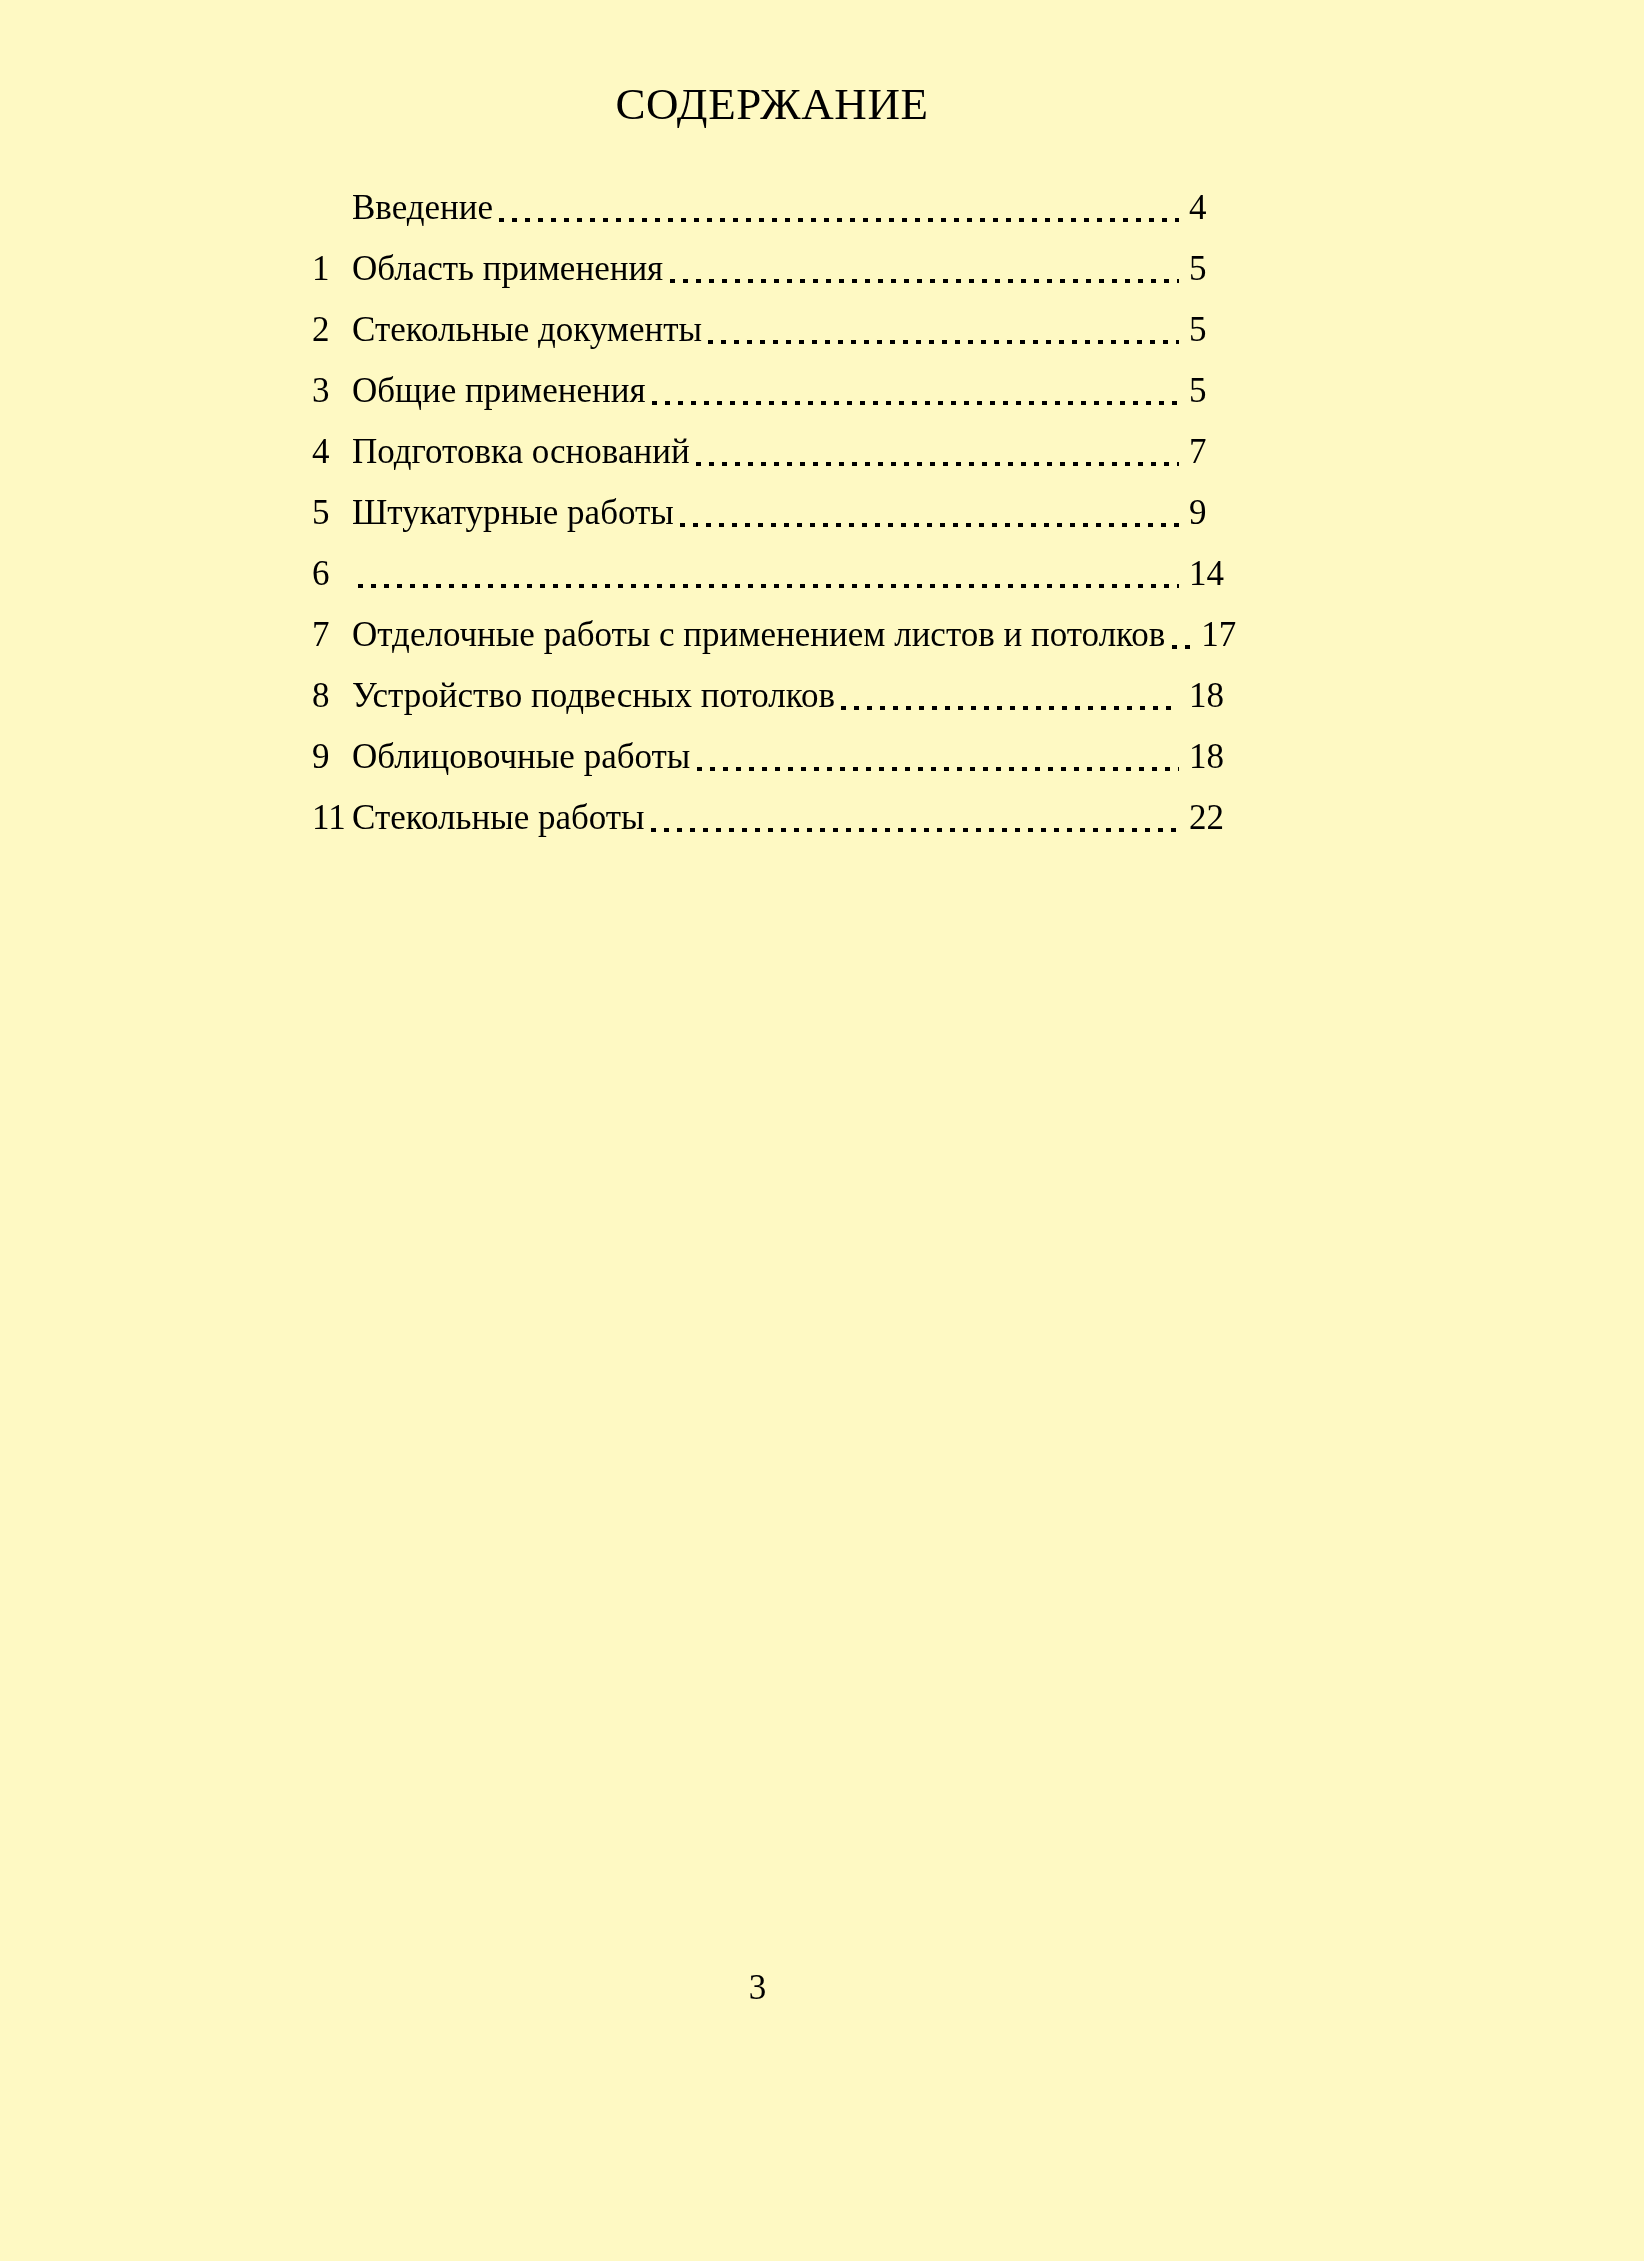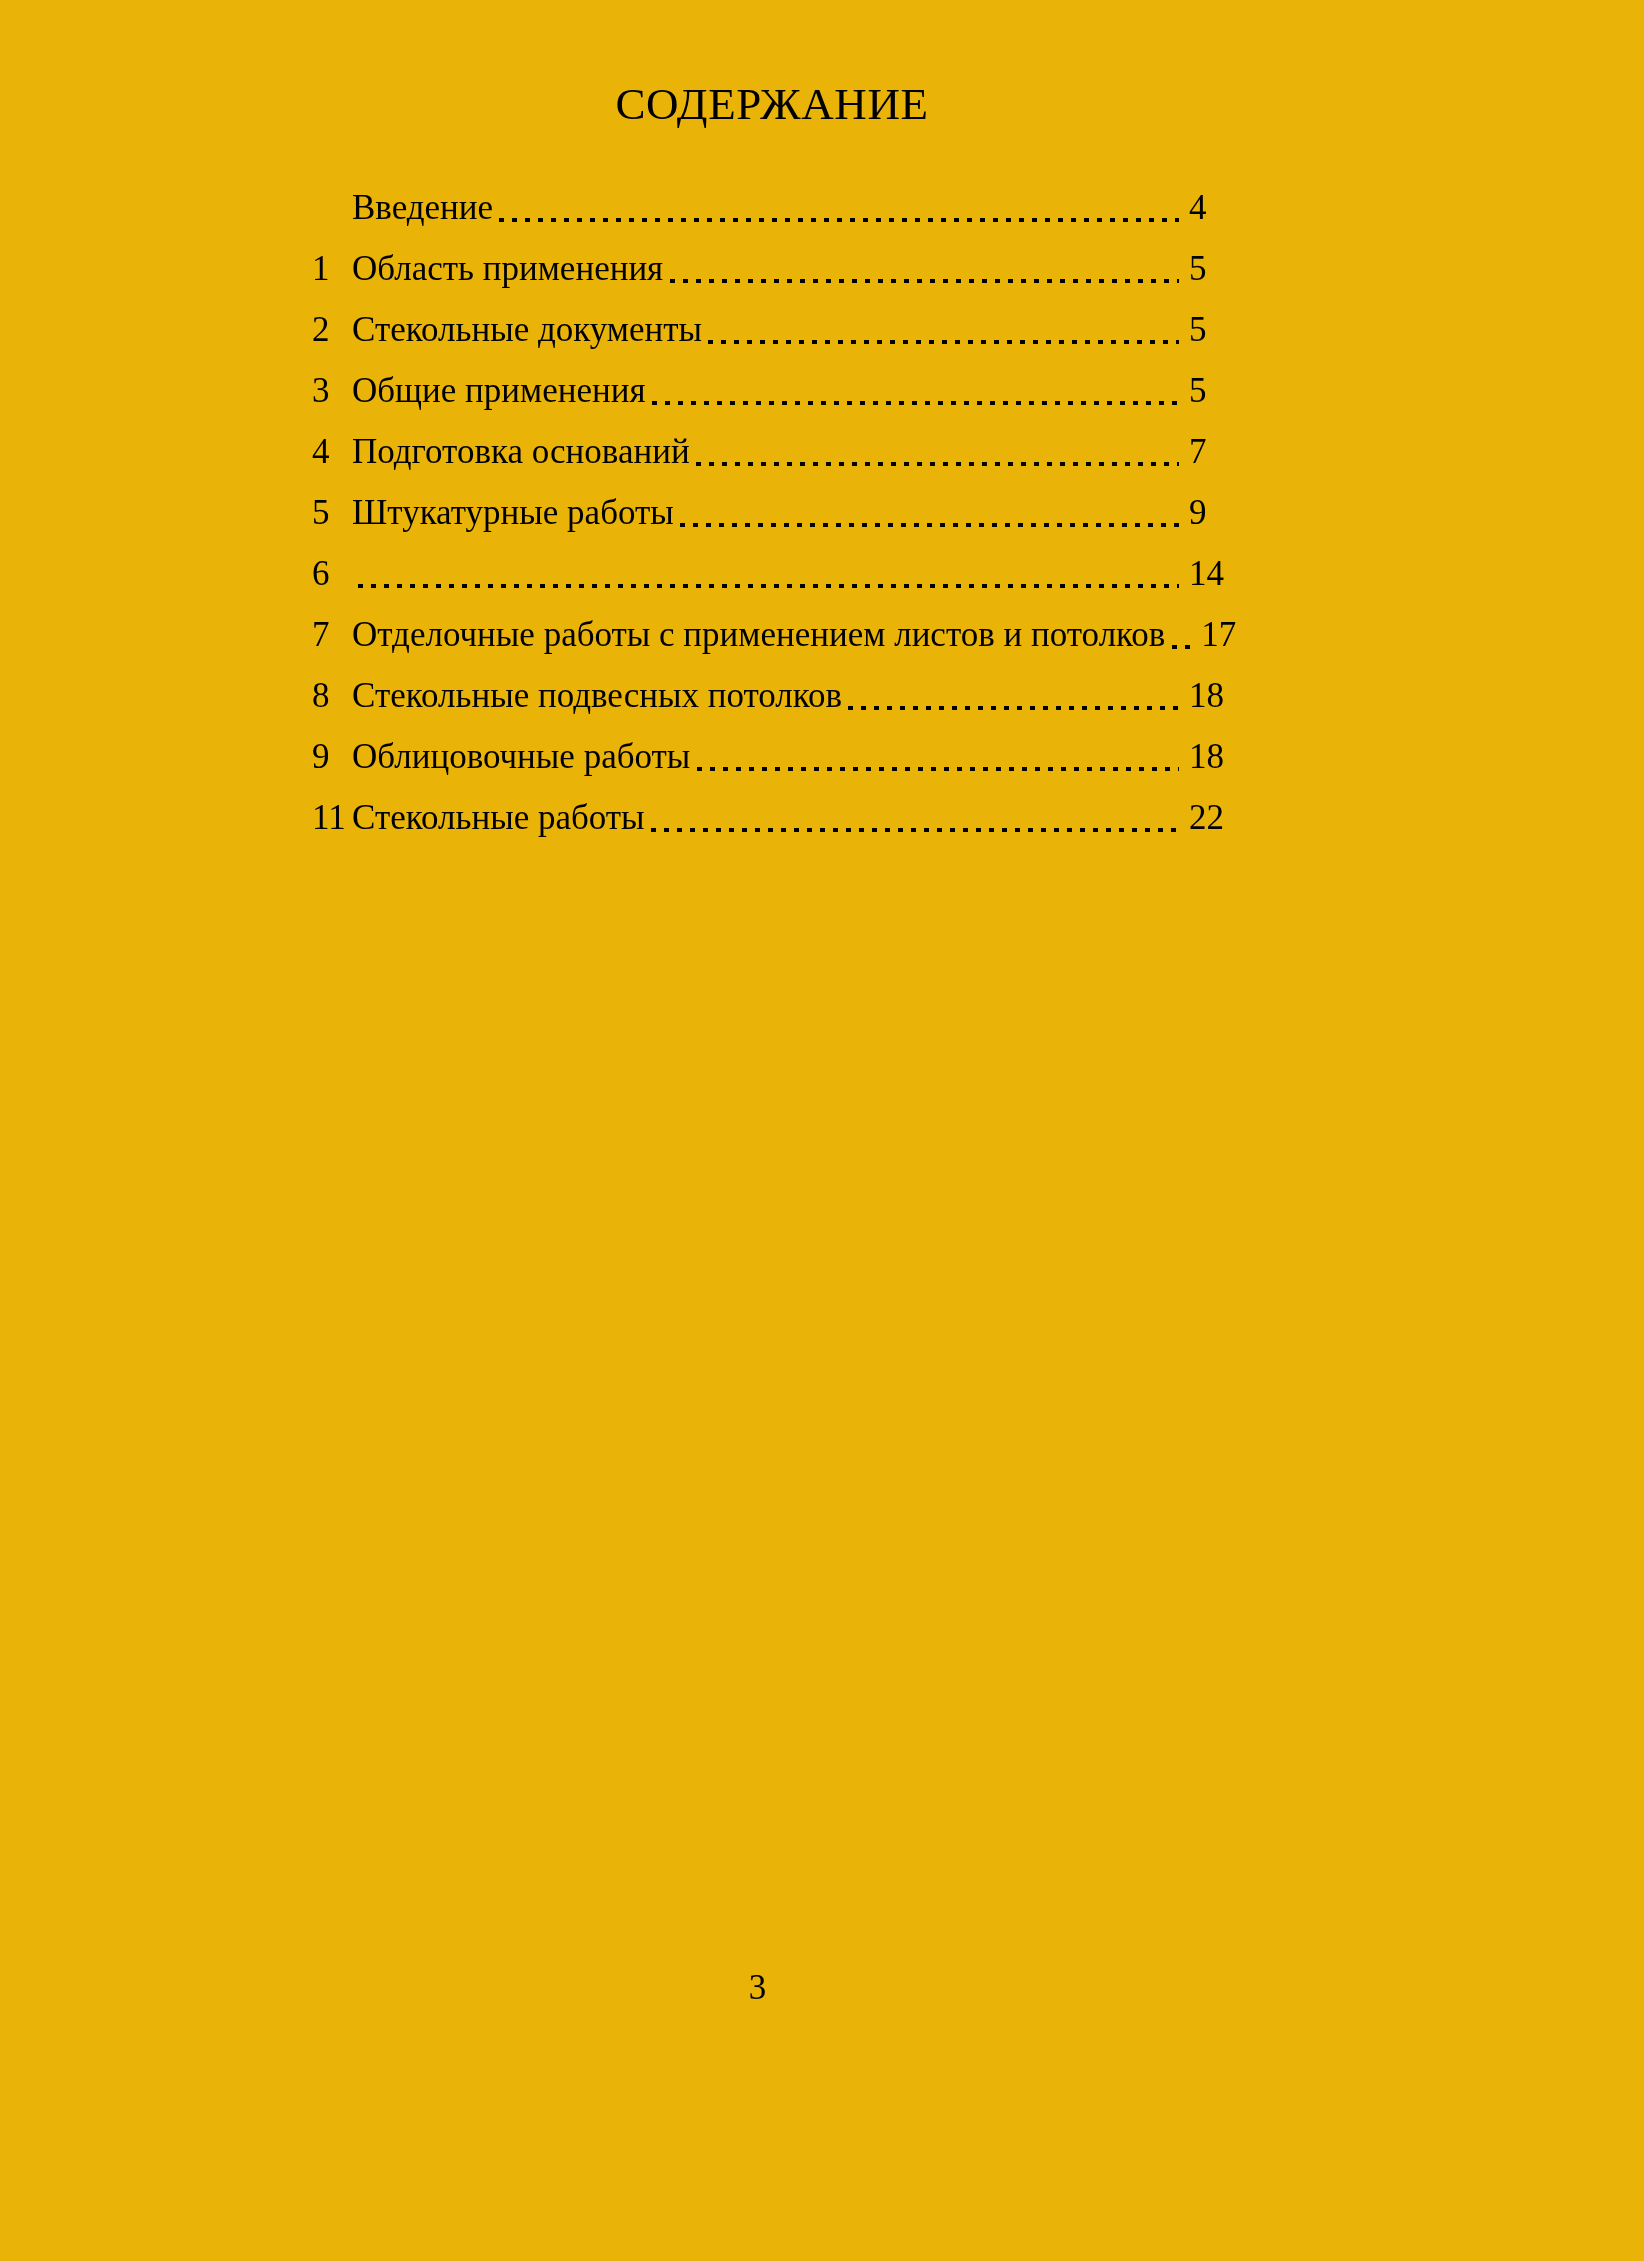--- a/index.html
+++ b/index.html
@@ -4,21 +4,21 @@
 <style>
   html, body {
     margin: 0;
     padding: 0;
     background: #ffffff;
   }
   .page {
     position: relative;
     width: 1644px;
     height: 2261px;
-    background: #eab308;
+    background: #fef9c3;
     color: #000000;
     font-family: "Liberation Serif", "DejaVu Serif", serif;
     overflow: hidden;
   }
   .doc-title {
     position: absolute;
     top: 82px;
     left: 316px;
     width: 912px;
     text-align: center;
@@ -120,21 +120,21 @@
       <span class="toc-page">14</span>
     </div>
       <div class="toc-row">
       <span class="toc-num">7</span>
       <span class="toc-label">Отделочные работы с применением листов и потолков</span>
       <span class="toc-leader"></span>
       <span class="toc-page">17</span>
     </div>
       <div class="toc-row">
       <span class="toc-num">8</span>
-      <span class="toc-label">Стекольные подвесных потолков</span>
+      <span class="toc-label">Устройство подвесных потолков</span>
       <span class="toc-leader"></span>
       <span class="toc-page">18</span>
     </div>
       <div class="toc-row">
       <span class="toc-num">9</span>
       <span class="toc-label">Облицовочные работы</span>
       <span class="toc-leader"></span>
       <span class="toc-page">18</span>
     </div>
       <div class="toc-row">

